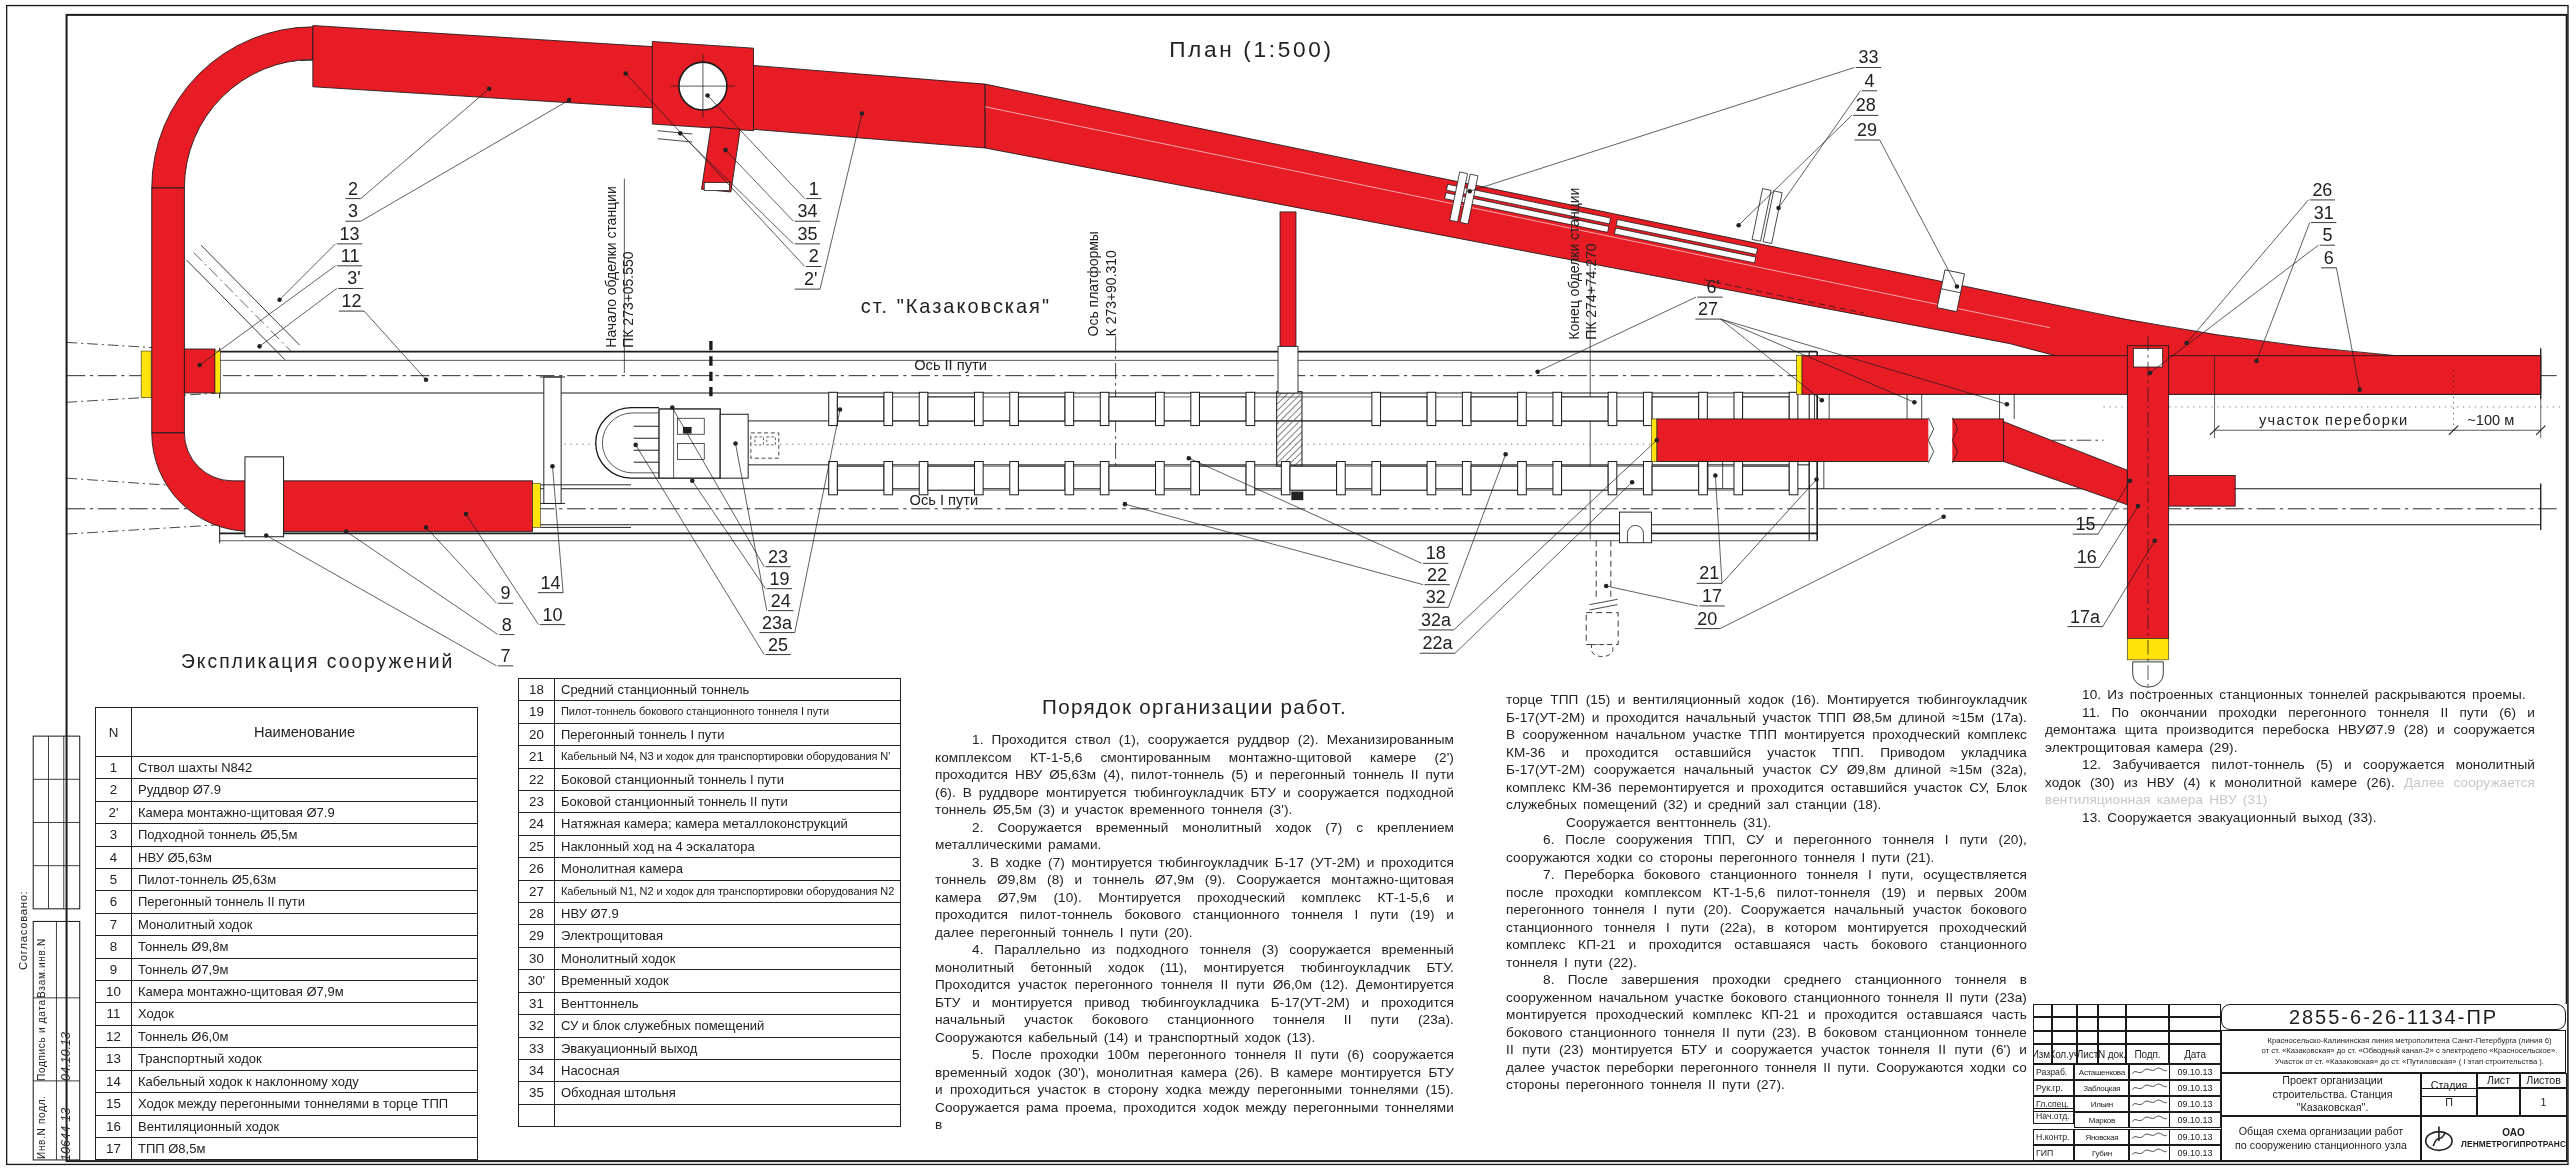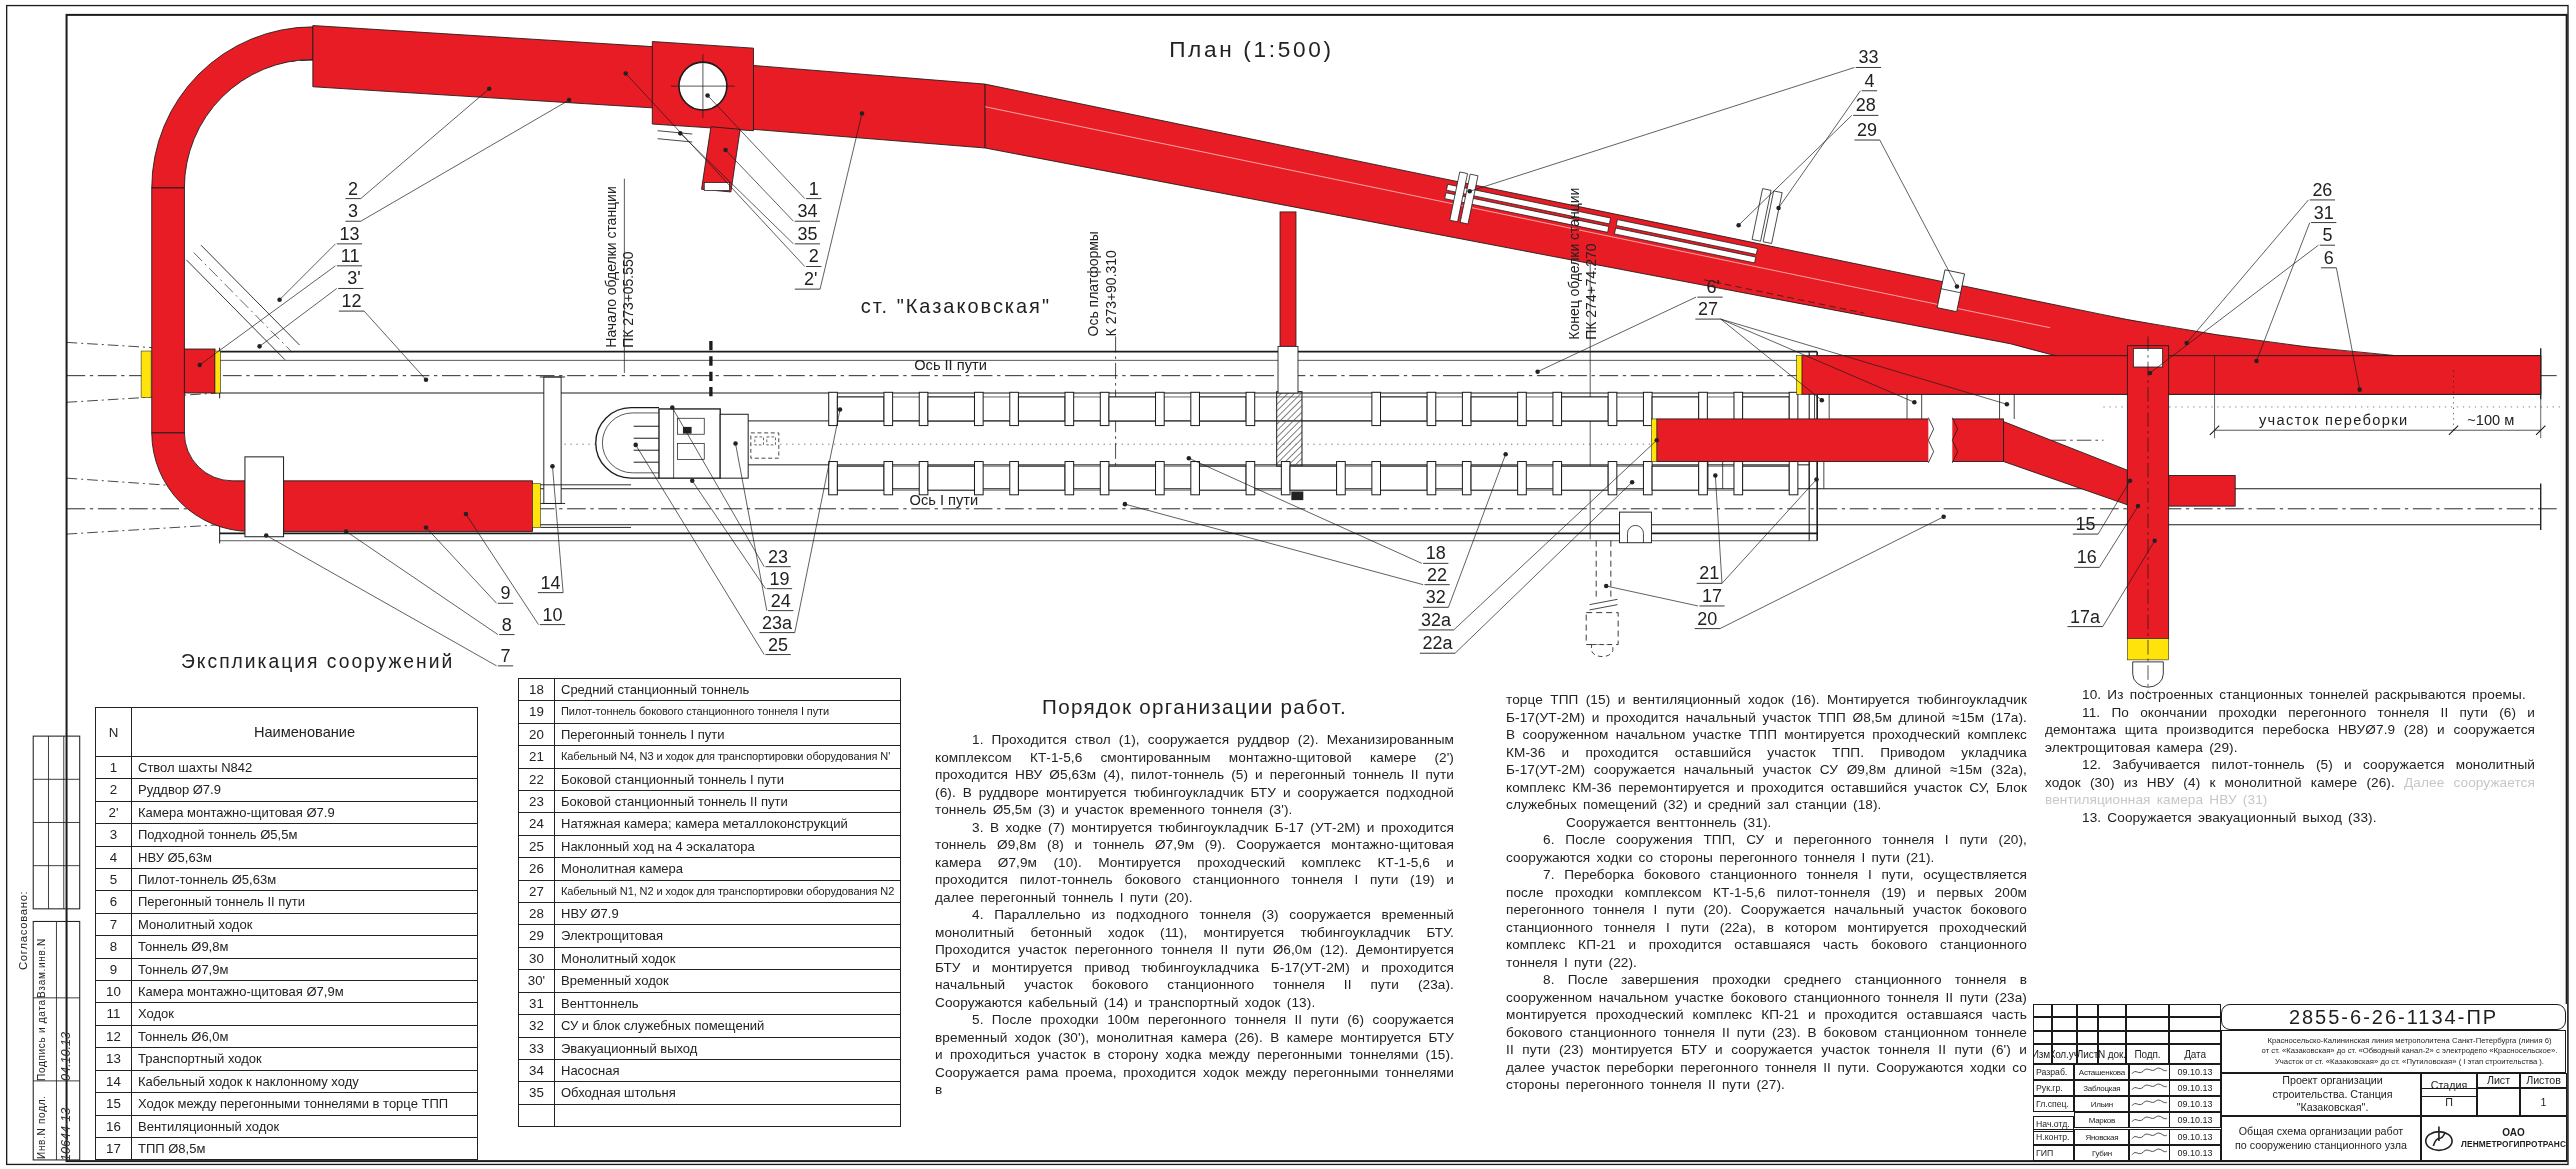--- a/index.html
+++ b/index.html
@@ -707,20 +707,21 @@
         <tr>
           <td class="num"></td>
           <td class=""></td>
         </tr>
       </tbody>
     </table>
 
   <div id="work-title" style="left:935px;top:695px;width:519px;">Порядок организации работ.</div>
   <div class="textcol" id="col1" style="left:935px;top:731px;width:519px;">
       <p class="">1.  Проходится ствол (1), сооружается руддвор (2). Механизированным комплексом КТ-1-5,6 смонтированным монтажно-щитовой камере (2') проходится НВУ Ø5,63м (4), пилот-тоннель (5) и перегонный тоннель II пути (6). В руддворе монтируется тюбингоукладчик БТУ и сооружается подходной тоннель Ø5,5м (3) и участок временного тоннеля (3').</p>
+      <p class="">2.  Сооружается временный монолитный ходок (7) с креплением металлическими рамами.</p>
       <p class="">3.  В ходке (7) монтируется тюбингоукладчик Б-17 (УТ-2М) и проходится тоннель Ø9,8м (8) и тоннель Ø7,9м (9). Сооружается монтажно-щитовая камера Ø7,9м (10). Монтируется проходческий комплекс КТ-1-5,6 и проходится пилот-тоннель бокового станционного тоннеля I пути (19) и далее перегонный тоннель I пути (20).</p>
       <p class="">4.  Параллельно из подходного тоннеля (3) сооружается временный монолитный бетонный ходок (11), монтируется тюбингоукладчик БТУ. Проходится участок перегонного тоннеля II пути Ø6,0м (12). Демонтируется БТУ и монтируется привод тюбингоукладчика Б-17(УТ-2М) и проходится начальный участок бокового станционного тоннеля II пути (23а). Сооружаются кабельный (14) и транспортный ходок (13).</p>
       <p class="">5.  После проходки 100м перегонного тоннеля II пути (6) сооружается временный ходок (30'), монолитная камера (26). В камере монтируется БТУ и проходиться участок в сторону ходка между перегонными тоннелями (15). Сооружается рама проема, проходится ходок между перегонными тоннелями в</p>
     </div>
   <div class="textcol" id="col2" style="left:1480px;top:691px;width:521px;margin-left:26px;">
       <p class="cont">торце ТПП (15) и вентиляционный ходок (16). Монтируется тюбингоукладчик Б-17(УТ-2М) и проходится начальный участок ТПП Ø8,5м длиной ≈15м (17а). В сооруженном начальном участке ТПП монтируется проходческий комплекс КМ-36 и проходится оставшийся участок ТПП. Приводом укладчика Б-17(УТ-2М) сооружается начальный участок СУ Ø9,8м длиной ≈15м (32а), комплекс КМ-36 перемонтируется и проходится оставшийся участок СУ, Блок служебных помещений (32)  и средний зал станции (18).</p>
       <p class="sub">Сооружается венттоннель (31).</p>
       <p class="">6.  После сооружения ТПП, СУ и перегонного тоннеля I пути  (20), сооружаются ходки со стороны перегонного тоннеля I пути  (21).</p>
       <p class="">7.  Переборка бокового станционного тоннеля I пути, осуществляется после проходки комплексом КТ-1-5,6 пилот-тоннеля (19) и первых 200м перегонного тоннеля I пути (20). Сооружается начальный участок бокового станционного тоннеля I пути (22а), в котором монтируется проходческий комплекс КП-21 и проходится оставшаяся часть бокового станционного тоннеля I пути (22).</p>
       <p class="">8.  После завершения проходки среднего станционного тоннеля в сооруженном начальном участке бокового станционного тоннеля II пути (23а) монтируется проходческий комплекс КП-21 и проходится оставшаяся часть бокового станционного тоннеля II пути (23). В боковом станционном тоннеле II пути (23) монтируется БТУ и сооружается участок тоннеля II пути (6') и далее участок переборки перегонного тоннеля II пути. Сооружаются ходки со стороны перегонного тоннеля II пути (27).</p>
@@ -774,21 +775,21 @@
       </div>
       <div class="cell date" style="left:136px;top:76px;width:52px;height:16px;">09.10.13</div>
       <div class="cell role" style="left:0px;top:92px;width:41px;height:16px;">Гл.спец.</div>
       <div class="cell name" style="left:41px;top:92px;width:55px;height:16px;">Ильин</div>
       <div class="cell sig" style="left:96px;top:92px;width:41px;height:16px;">
         <svg viewBox="0 0 70 22">
           <path d="M4,14 C10,4 16,18 24,9 S38,13 46,6 S60,12 66,8" fill="none" stroke="#222" stroke-width="1.4"></path>
         </svg>
       </div>
       <div class="cell date" style="left:136px;top:92px;width:52px;height:16px;">09.10.13</div>
-      <div class="cell role" style="left:0px;top:112px;width:41px;height:16px;">Нач.отд.</div>
+      <div class="cell role" style="left:0px;top:104px;width:41px;height:16px;">Нач.отд.</div>
       <div class="cell name" style="left:41px;top:108px;width:55px;height:16px;">Марков</div>
       <div class="cell sig" style="left:96px;top:108px;width:41px;height:16px;">
         <svg viewBox="0 0 70 22">
           <path d="M4,14 C10,4 16,18 24,9 S38,13 46,6 S60,12 66,8" fill="none" stroke="#222" stroke-width="1.4"></path>
         </svg>
       </div>
       <div class="cell date" style="left:136px;top:108px;width:52px;height:16px;">09.10.13</div>
       <div class="cell role" style="left:0px;top:125px;width:41px;height:16px;">Н.контр.</div>
       <div class="cell name" style="left:41px;top:125px;width:55px;height:16px;">Яновская</div>
       <div class="cell sig" style="left:96px;top:125px;width:41px;height:16px;">

